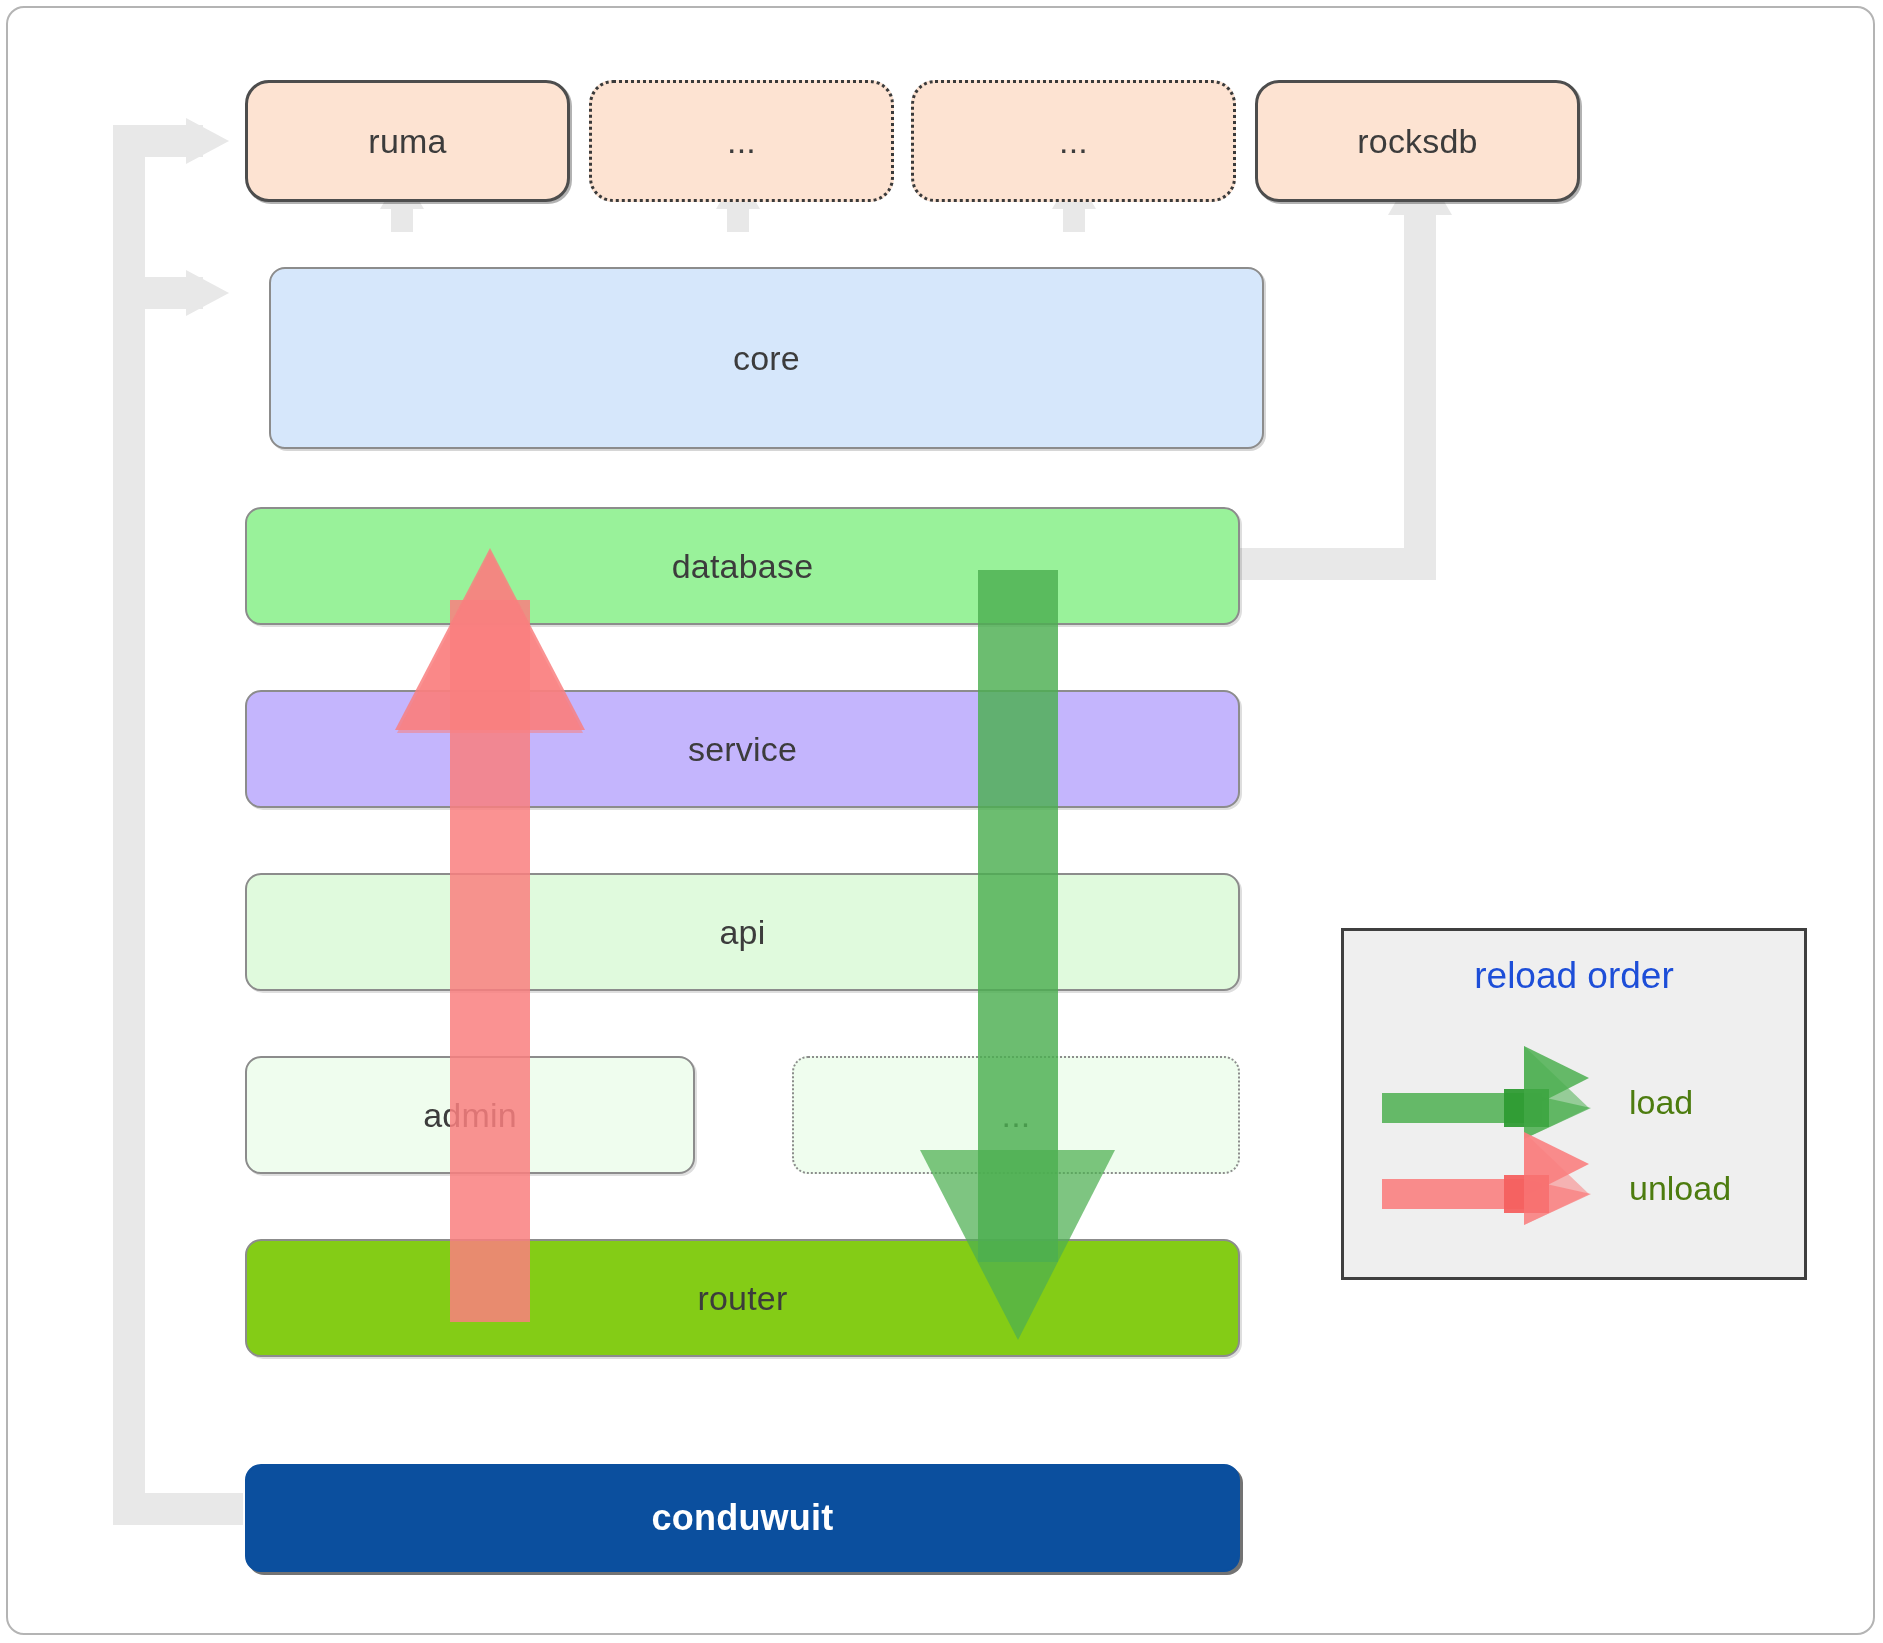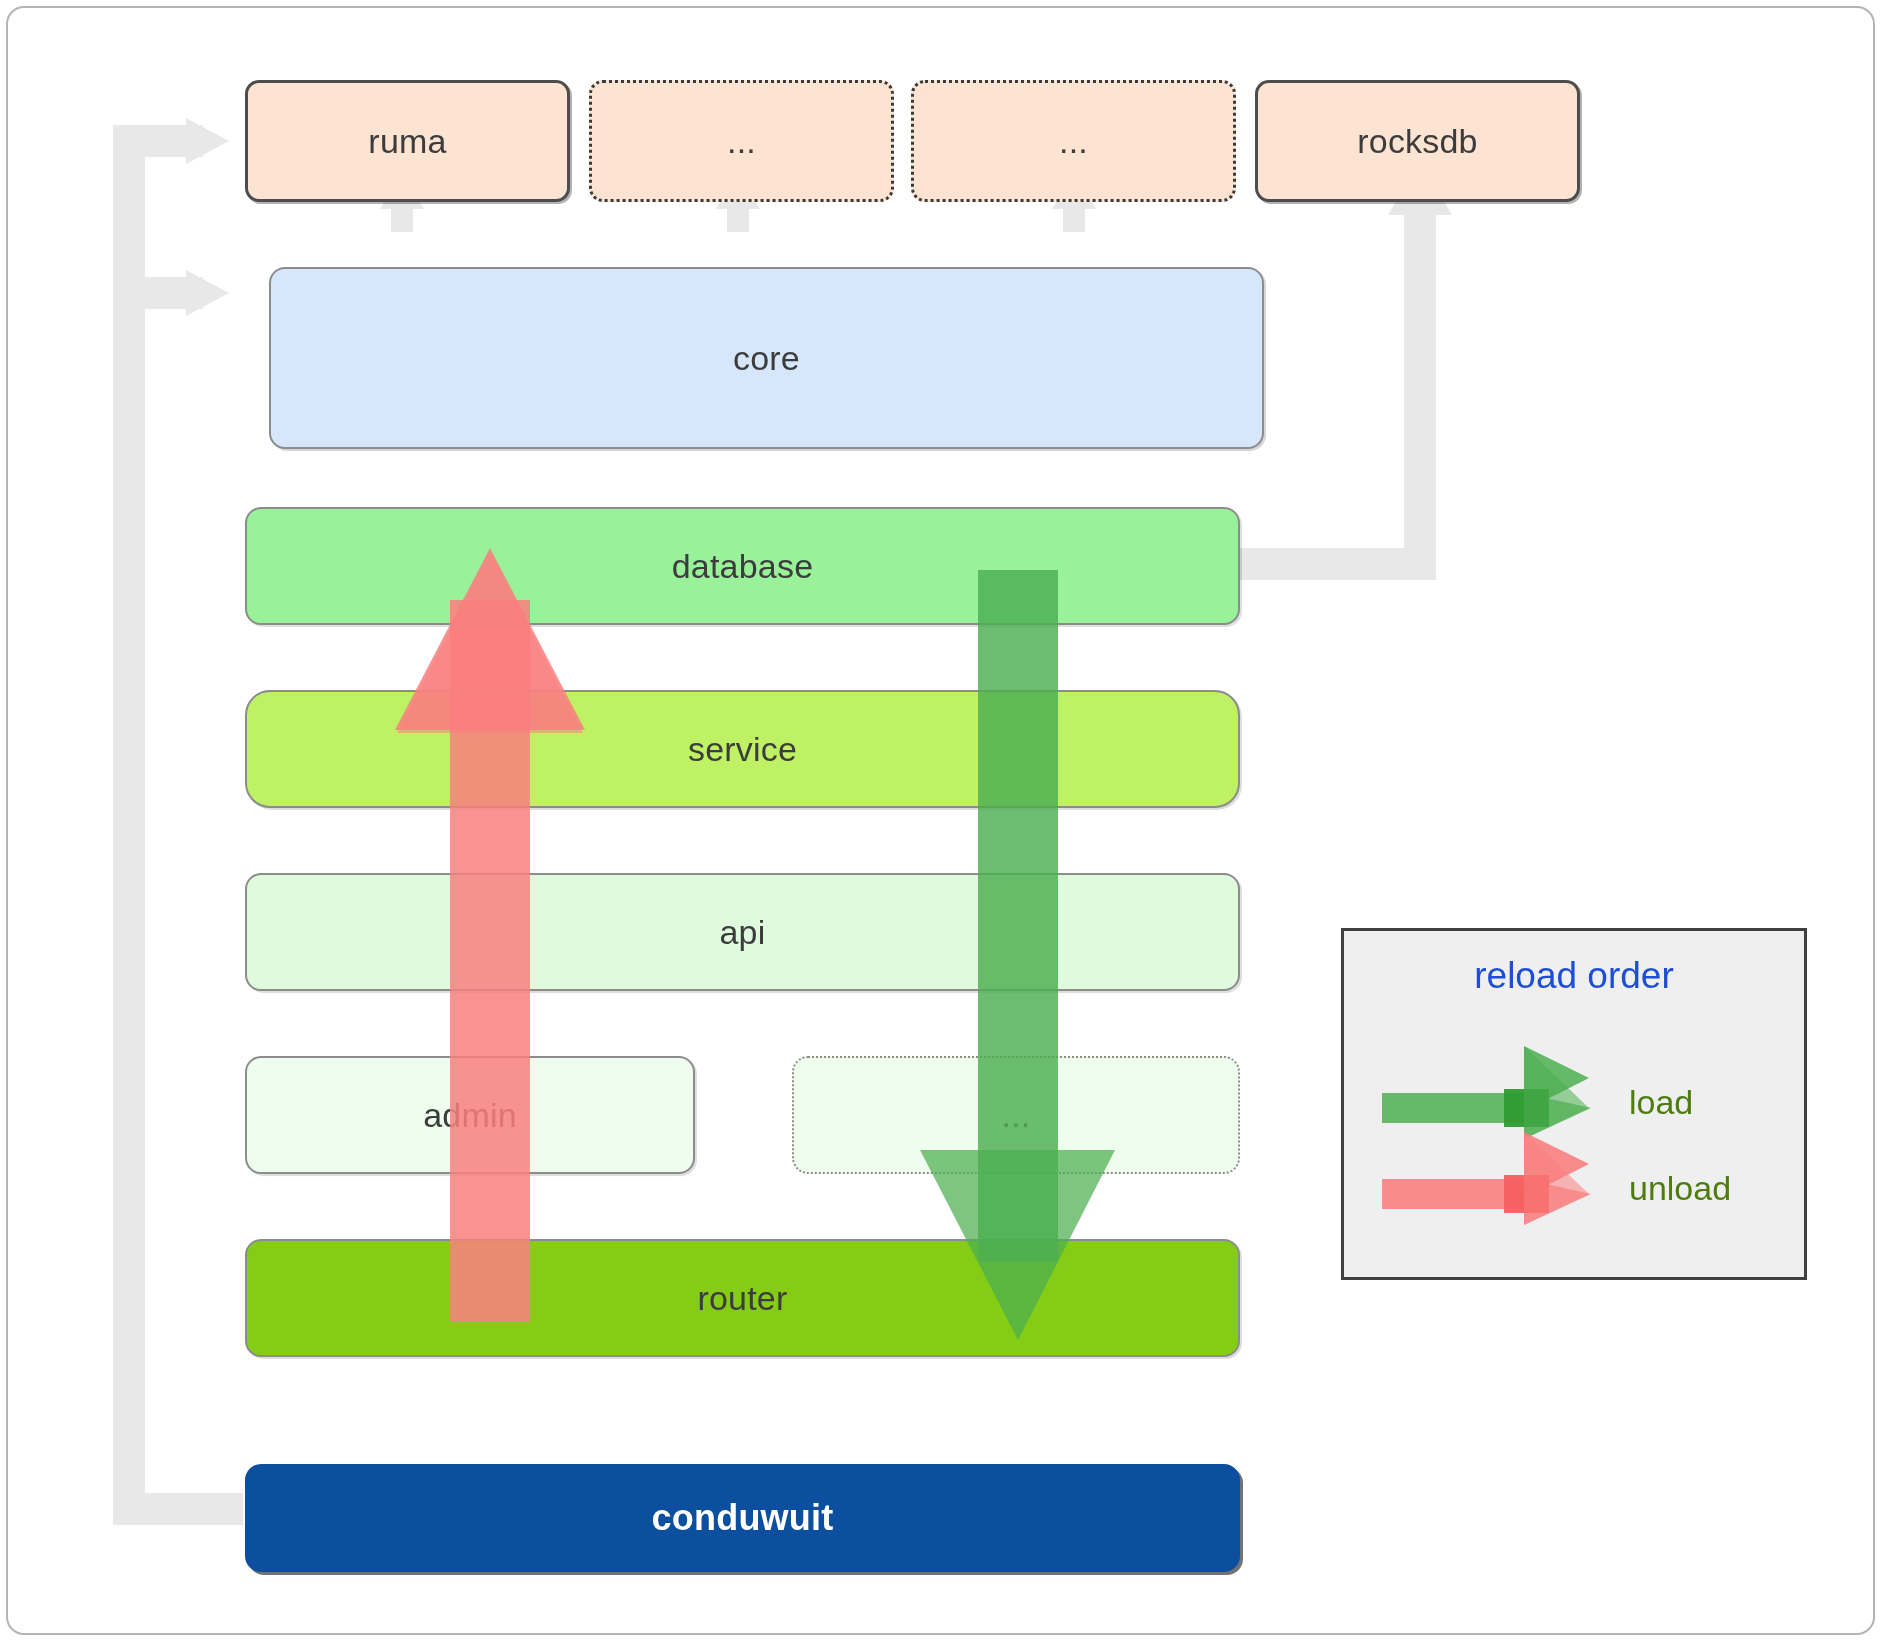--- a/index.html
+++ b/index.html
@@ -25,21 +25,21 @@
     background: #ffffff;
   }
 
   
   .node {
     position: absolute;
     box-sizing: border-box;
     display: flex;
     align-items: center;
     justify-content: center;
-    border-radius: 14px;
+    border-radius: 24px;
     font-size: 34px;
     color: #3c3c3c;
     letter-spacing: .2px;
   }
   .node span { position: relative; z-index: 3; }
 
   .dep {
     background: #fde3d2;
     border: 3px solid #4d4d4d;
     box-shadow: 2px 2px 0 rgba(0,0,0,.30);
@@ -155,21 +155,21 @@
     <span>rocksdb</span>
   </div>
 
   <div class="node core-box" style="left:245px; top:267px; width:995px; height:182px;">
     <span>core</span>
   </div>
 
   <div class="node layer" style="left:245px; top:507px; width:995px; height:118px; background:#99f29a;">
     <span>database</span>
   </div>
-  <div class="node layer" style="left:245px; top:690px; width:995px; height:118px; background:#bef264;border-radius:25px;">
+  <div class="node layer" style="left:245px; top:690px; width:995px; height:118px; background:#c4b5fd;">
     <span>service</span>
   </div>
   <div class="node layer" style="left:245px; top:873px; width:995px; height:118px; background:#e0fadd;">
     <span>api</span>
   </div>
   <div class="node layer" style="left:245px; top:1056px; width:450px; height:118px; background:#effdee;">
     <span>admin</span>
   </div>
   <div class="node layer dotted" style="left:792px; top:1056px; width:448px; height:118px; background:#effdee;">
     <span>...</span>

